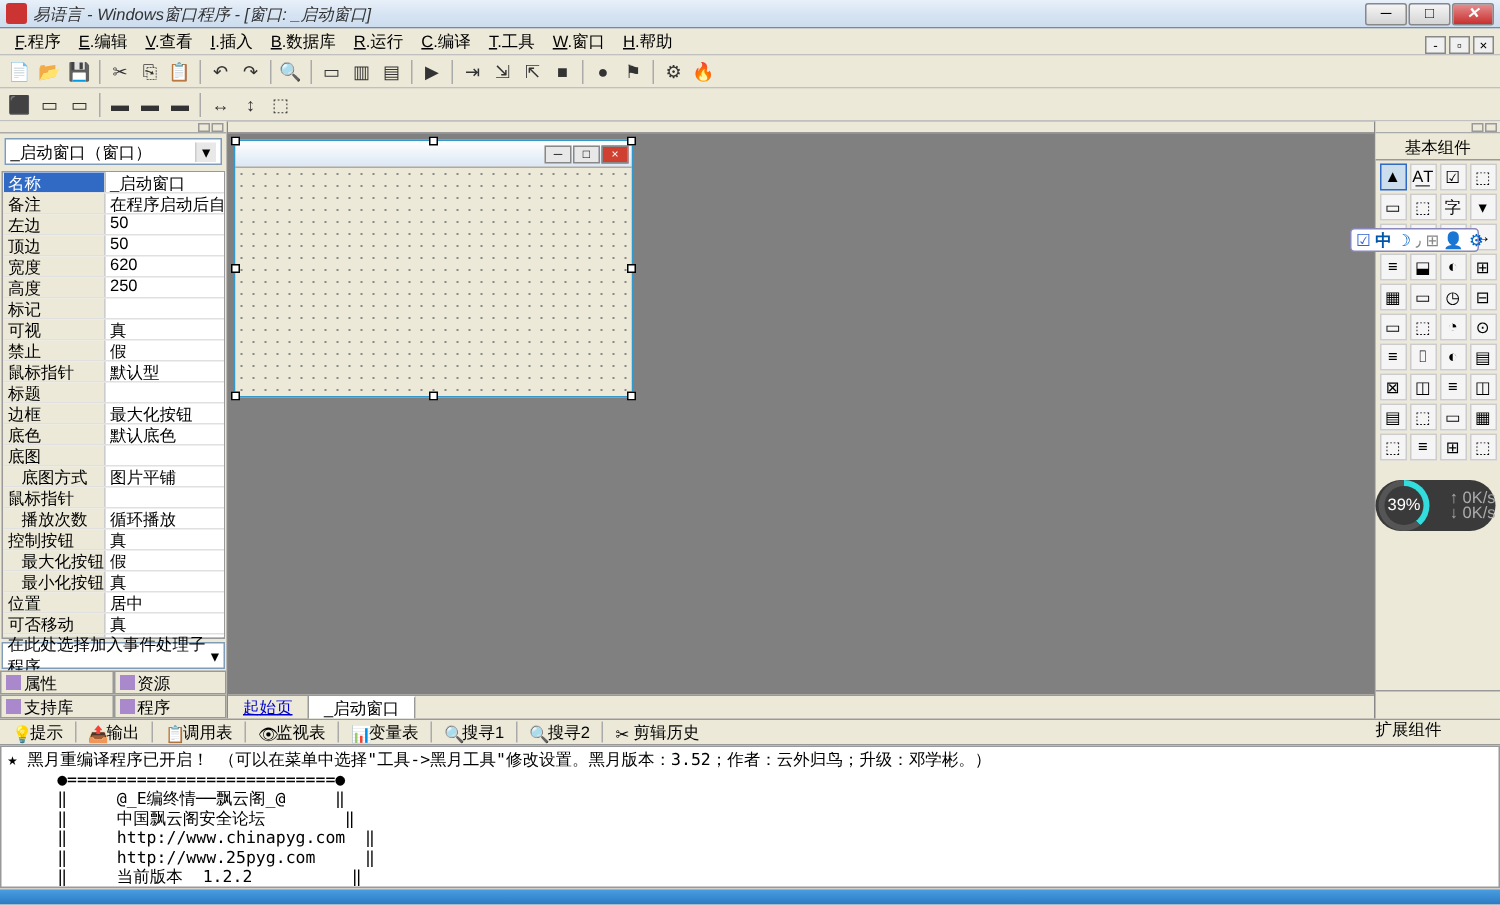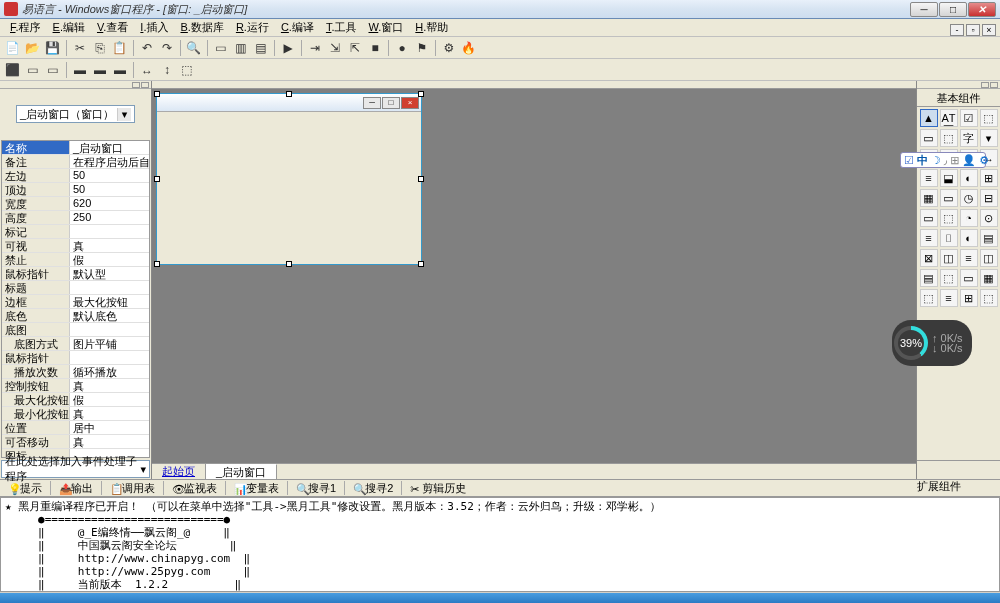--- a/index.html
+++ b/index.html
@@ -23,21 +23,21 @@
 
 .toolbar { height: 22px; background: #ece9d8; border-bottom: 1px solid #c0c0c0; display: flex; align-items: center; padding: 0 4px; gap: 2px; }
 .tbtn { width: 18px; height: 18px; display: flex; align-items: center; justify-content: center; border: 1px solid transparent; cursor: pointer; font-size: 12px; color: #333; }
 .tsep { width: 1px; height: 16px; background: #aaa; margin: 0 2px; }
 
 
 .main { display: flex; height: 398px; }
 .left-panel { width: 152px; background: #ece9d8; border-right: 1px solid #888; display: flex; flex-direction: column; }
 .panel-header { height: 8px; background: #ece9d8; border-bottom: 1px solid #aaa; display: flex; justify-content: flex-end; align-items: center; padding-right: 2px; gap: 1px; }
 .panel-header span { width: 8px; height: 6px; border: 1px solid #999; font-size: 6px; cursor: pointer; }
-.combobox { height: 18px; border: 1px solid #7f9db9; background: white; margin: 16px; padding: 1px 3px; display: flex; align-items: center; cursor: pointer; }
+.combobox { height: 18px; border: 1px solid #7f9db9; background: white; margin: 3px; padding: 1px 3px; display: flex; align-items: center; cursor: pointer; }
 .combobox .arrow { margin-left: auto; width: 14px; text-align: center; background: #e8e8e8; border-left: 1px solid #ccc; }
 
 .prop-grid { flex: 1; overflow-y: auto; background: white; border: 1px solid #999; margin: 1px; }
 .prop-row { display: flex; height: 14px; border-bottom: 1px solid #e0e0e0; }
 .prop-row.sel .k { background: #316ac5; color: white; }
 .prop-row .k { width: 68px; padding-left: 3px; background: #ece9d8; border-right: 1px solid #ccc; overflow: hidden; white-space: nowrap; }
 .prop-row .v { flex: 1; padding-left: 3px; overflow: hidden; white-space: nowrap; }
 .prop-row .indent { padding-left: 12px; font-family: Liberation Serif, serif; }
 
 .event-combo { height: 18px; border: 1px solid #7f9db9; background: white; margin: 1px; padding: 1px 3px; display: flex; align-items: center; cursor: pointer; }
@@ -77,21 +77,21 @@
 .output { height: 95px; background: white; border: 1px solid #999; margin: 0; padding: 2px 4px; font-family: "SimSun", monospace; font-size: 11px; line-height: 13px; white-space: pre; overflow: hidden; }
 
 
 .taskbar { position: absolute; bottom: 0; left: 0; right: 0; height: 10px; background: linear-gradient(#4a9de0, #2b7bc4); }
 
 
 .ime { position: absolute; right: 14px; top: 152px; width: 86px; height: 16px; background: #fff; border: 1px solid #88b; border-radius: 3px; display: flex; align-items: center; gap: 3px; padding: 0 3px; z-index: 100; }
 .ime span { font-size: 11px; }
 
 
-.gauge { position: absolute; right: 28px; top: 320px; width: 80px; height: 46px; background: #3a3a3a; border-radius: 19px; display: flex; align-items: center; z-index: 100; }
+.gauge { position: absolute; right: 3px; top: 320px; width: 80px; height: 34px; background: #3a3a3a; border-radius: 19px; display: flex; align-items: center; z-index: 100; justify-content: space-between; }
 .gauge .circ { width: 34px; height: 34px; border-radius: 50%; background: conic-gradient(#3dd 0 39%, #555 39% 100%); margin-left: 2px; display: flex; align-items: center; justify-content: center; color: white; font-size: 11px; }
 .gauge .circ .inner { width: 26px; height: 26px; border-radius: 50%; background:#3a3a3a; display:flex; align-items:center; justify-content:center; }
 .gauge .spd { color: #aaa; font-size: 8px; margin-left: 4px; line-height: 10px; }
 
 ::-webkit-scrollbar { width: 14px; height: 14px; }
 ::-webkit-scrollbar-track { background: #ece9d8; }
 ::-webkit-scrollbar-thumb { background: #c5c5c5; border: 1px solid #999; }
 </style>
 </head>
 <body>
@@ -272,20 +272,38 @@
         </div>
         <div class="prop-row">
           <div class="k">图标</div>
           <div class="v"></div>
         </div>
       </div>
     <div class="event-combo">
       <span>在此处选择加入事件处理子程序</span>
       <span class="arrow">▾</span>
     </div>
+    <div class="lower-tabs" id="lower-tabs">
+        <div class="tab">
+          <span class="ico"></span>
+          <span>属性</span>
+        </div>
+        <div class="tab">
+          <span class="ico"></span>
+          <span>资源</span>
+        </div>
+        <div class="tab">
+          <span class="ico"></span>
+          <span>支持库</span>
+        </div>
+        <div class="tab">
+          <span class="ico"></span>
+          <span>程序</span>
+        </div>
+      </div>
   </div>
 
   <div class="center">
     <div class="designer-top"></div>
     <div class="mdi-client">
       <div class="form-designer">
         <div class="form-titlebar">
           <div class="fbtn">─</div>
           <div class="fbtn">□</div>
           <div class="fbtn cls">×</div>

